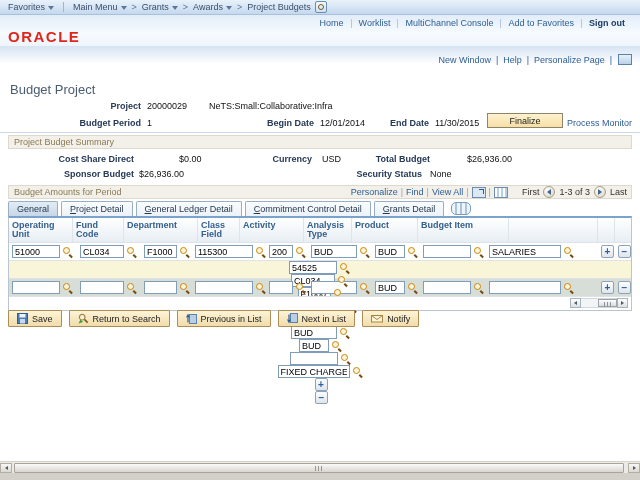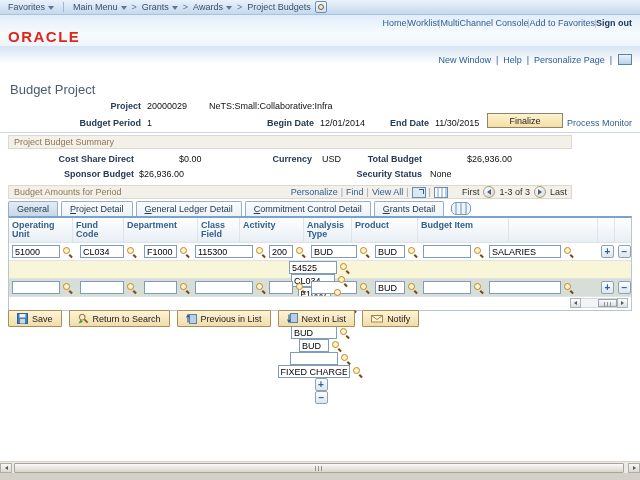--- a/index.html
+++ b/index.html
@@ -19,21 +19,21 @@
   .gtsep::before{content:">";}
   .bc-icon{width:10px;height:10px;margin-left:4px;border:1px solid #6b8db0;border-radius:2px;
            background:linear-gradient(#f4f9fd,#cfe1f1);position:relative;}
   .bc-icon::after{content:"";position:absolute;left:2px;top:2px;width:4px;height:4px;
            border:1px solid #7a5a20;border-radius:50%;}
 
   
   .hdrband{position:absolute;left:0;top:15px;right:0;height:31px;
            background:linear-gradient(#e2edf9 0%,#f7fbfe 60%,#eef5fb 100%);}
   .hdrlinks{position:absolute;top:3px;right:8px;display:flex;align-items:center;color:#2d5e96;}
-  .hlink{margin:0 0;cursor:pointer;white-space:nowrap;}
+  .hlink{margin:0 7px;cursor:pointer;white-space:nowrap;}
   .hsep{width:1px;height:9px;background:#b5c8dd;}
   .signout{font-weight:bold;color:#17375e;}
   .logo{position:absolute;left:8px;top:13px;color:#e0251b;font-weight:bold;font-size:15px;
         letter-spacing:1.5px;}
   .fadeband{position:absolute;left:0;top:46px;right:0;height:18px;
             background:linear-gradient(#d6e4f2,#ffffff);}
 
   
   .pagebar{position:absolute;top:54px;right:8px;display:flex;align-items:center;color:#2d5e96;}
   .plink{margin:0 4px;cursor:pointer;white-space:nowrap;}
@@ -47,21 +47,21 @@
   .flabel{position:absolute;font-weight:bold;color:#253a56;text-align:right;white-space:nowrap;}
   .fvalue{position:absolute;color:#111;white-space:nowrap;}
 
   .finalize-btn{position:absolute;left:487px;top:113px;width:76px;height:15px;
         background:linear-gradient(#fdf2d0,#f6dfa6);border:1px solid #8e8468;
         font-family:inherit;font-size:9px;color:#222;cursor:pointer;padding:0;}
   .link{color:#2d5e96;cursor:pointer;white-space:nowrap;}
   .hline{position:absolute;left:0;top:132px;width:640px;height:1px;background:#c9d9ea;}
 
   
-  .secbar{position:absolute;left:8px;width:564px;height:14px;box-sizing:border-box;
+  .secbar{position:absolute;left:8px;width:624px;height:14px;box-sizing:border-box;
           background:#f2f0e8;border:1px solid #ddd9cc;color:#8a7a55;
           display:flex;align-items:center;justify-content:space-between;padding:0 4px 0 5px;}
   .bar-right{display:flex;align-items:center;color:#2d5e96;}
   .bsep{color:#8fa5bd;margin:0 3px;}
   .bsep::before{content:"|";}
   .ico-popup{width:12px;height:9px;border:1px solid #6b8db0;background:#dce9f5;position:relative;}
   .ico-popup::after{content:"";position:absolute;right:1px;top:1px;width:4px;height:4px;
         border-top:1px solid #2d5e96;border-right:1px solid #2d5e96;}
   .ico-download{width:12px;height:9px;border:1px solid #6b8db0;
         background:repeating-linear-gradient(90deg,#ffffff 0 2px,#b9cfe4 2px 4px);}
@@ -224,21 +224,21 @@
 
   <div class="hline"></div>
 
   <div class="secbar" style="top:135px;">
     <span>Project Budget Summary</span>
   </div>
   <span class="flabel" style="left:34px;top:154px;width:100px;">Cost Share Direct</span>
   <span class="fvalue" style="left:139px;top:154px;padding-left:40px;">$0.00</span>
   <span class="flabel" style="left:262px;top:154px;width:50px;">Currency</span>
   <span class="fvalue" style="left:322px;top:154px;">USD</span>
-  <span class="flabel" style="left:352px;top:154px;width:70px;">Total Budget</span>
+  <span class="flabel" style="left:360px;top:154px;width:70px;">Total Budget</span>
   <span class="fvalue" style="left:467px;top:154px;">$26,936.00</span>
 
   <span class="flabel" style="left:34px;top:169px;width:100px;">Sponsor Budget</span>
   <span class="fvalue" style="left:139px;top:169px;">$26,936.00</span>
   <span class="flabel" style="left:352px;top:169px;width:70px;">Security Status</span>
   <span class="fvalue" style="left:430px;top:169px;">None</span>
 
   <div class="secbar" style="top:185px;">
     <span>Budget Amounts for Period</span>
     <span class="bar-right">

